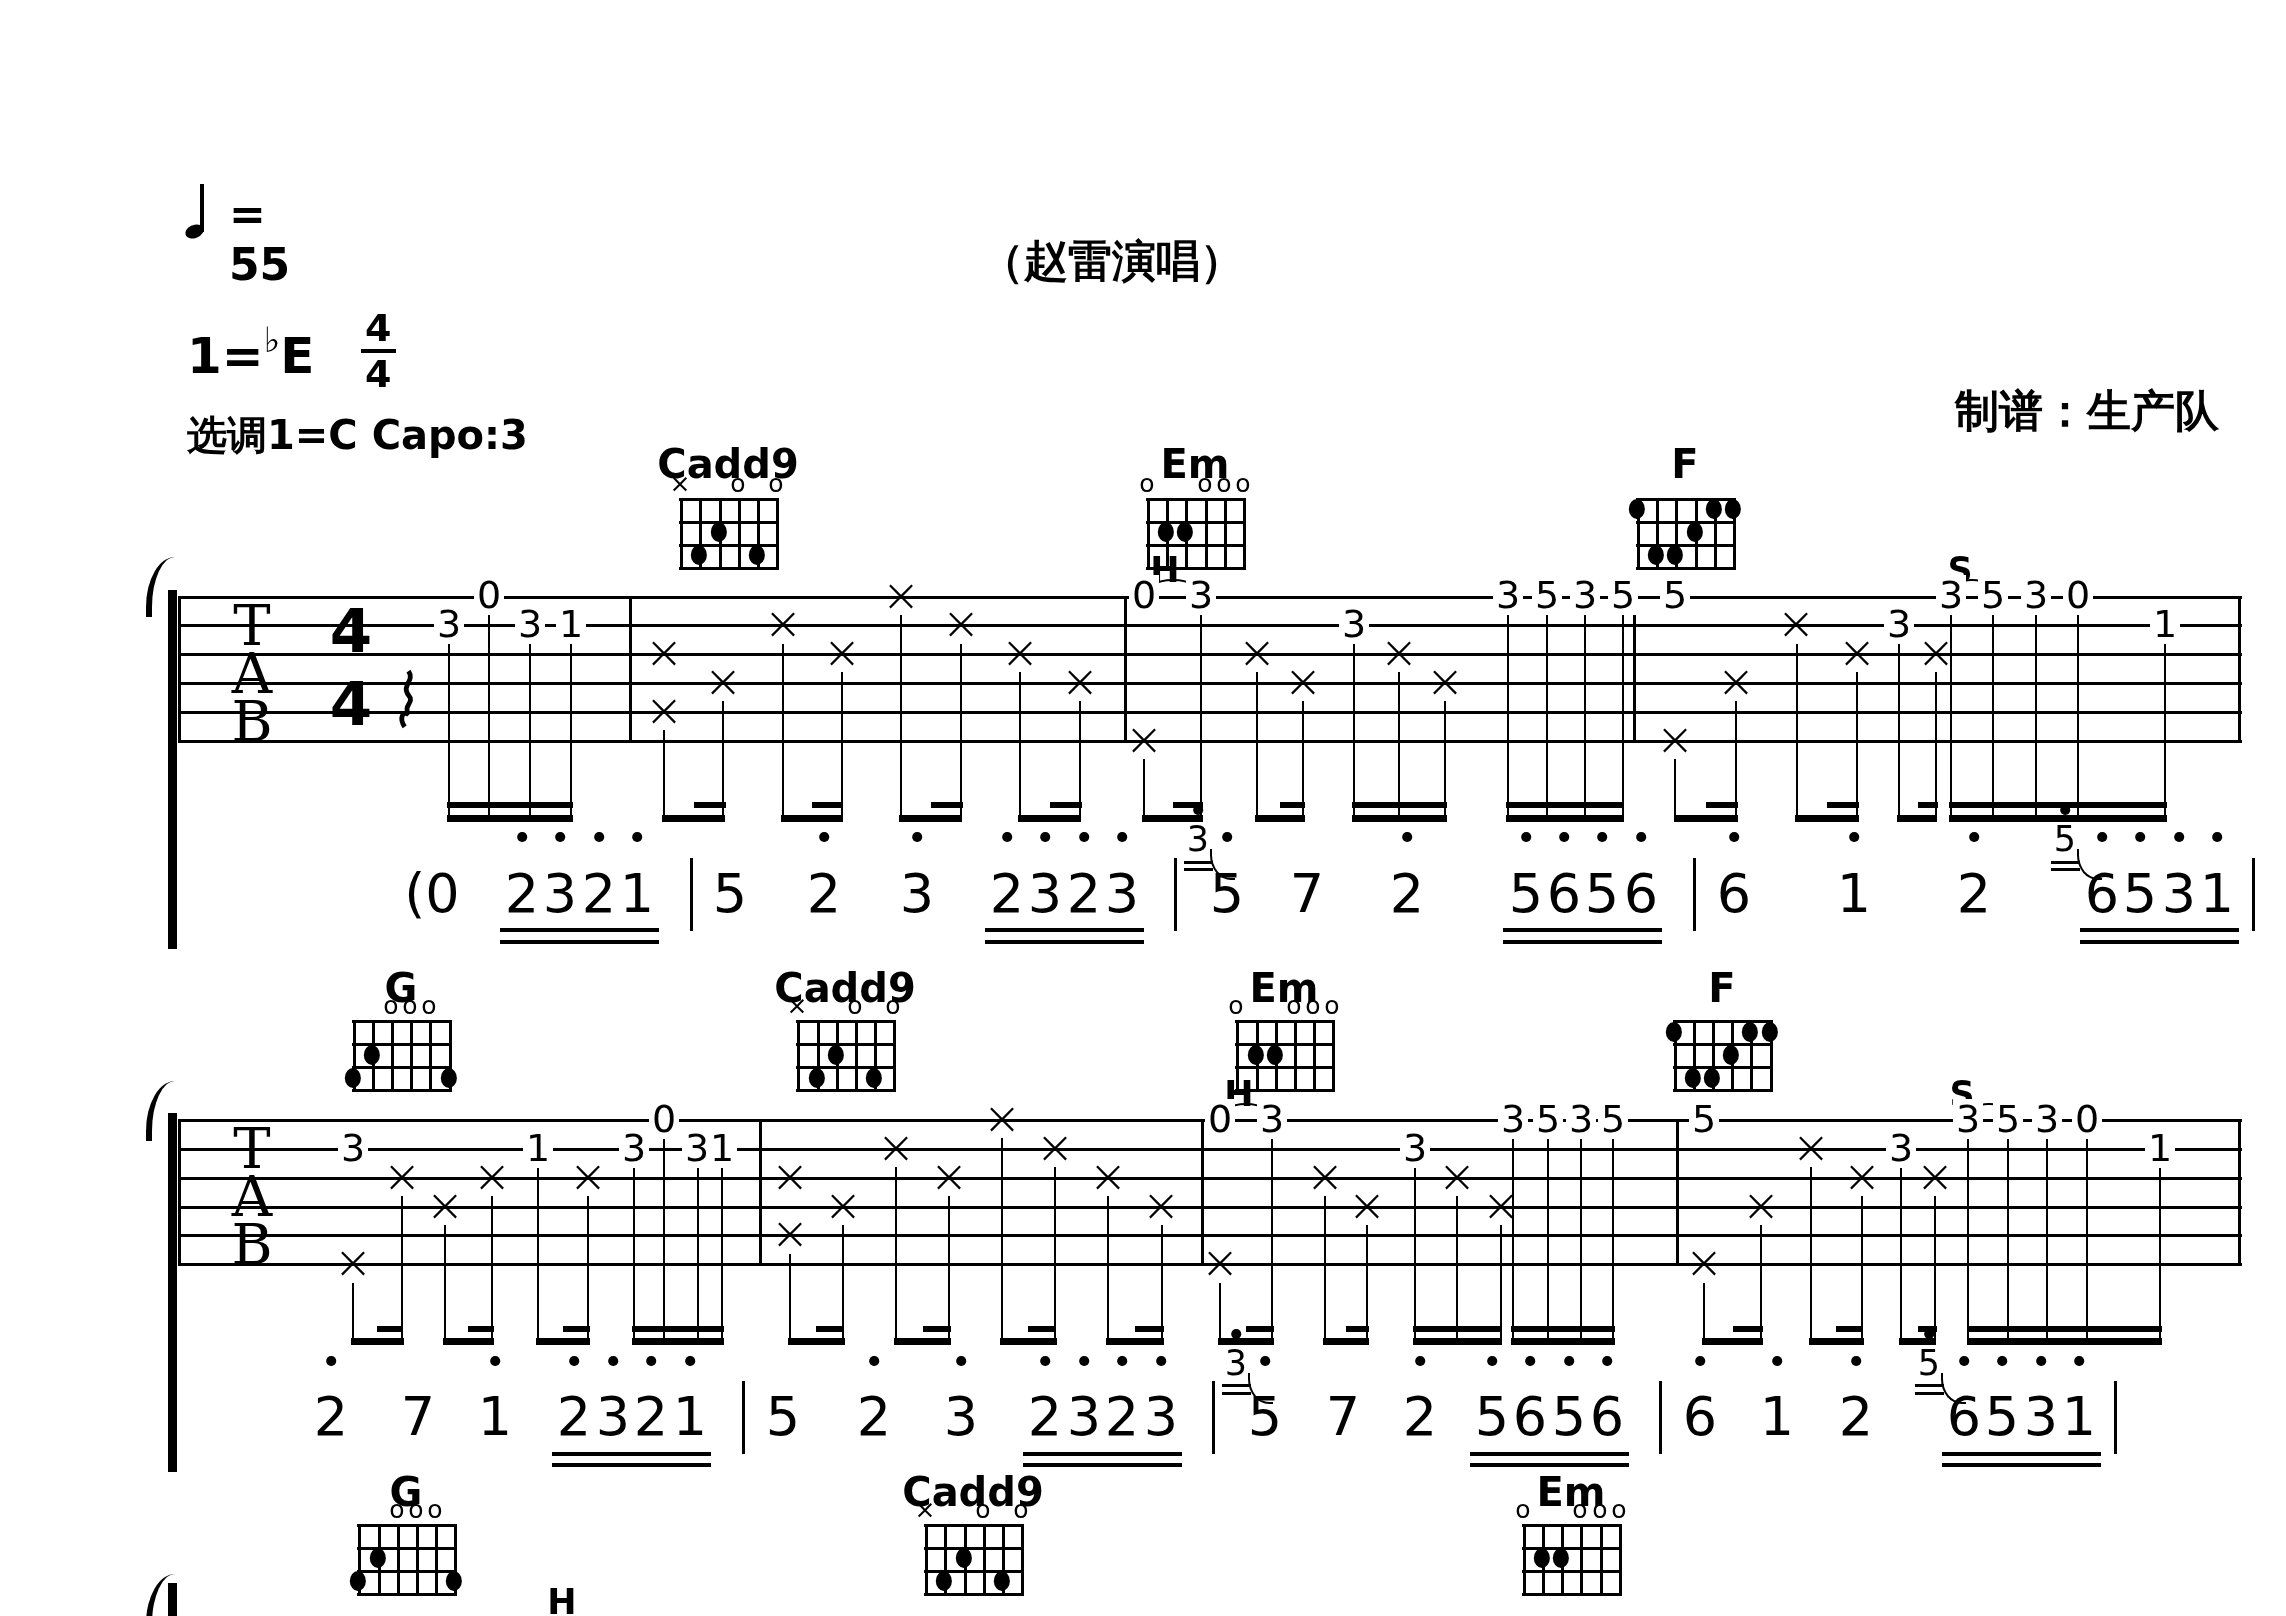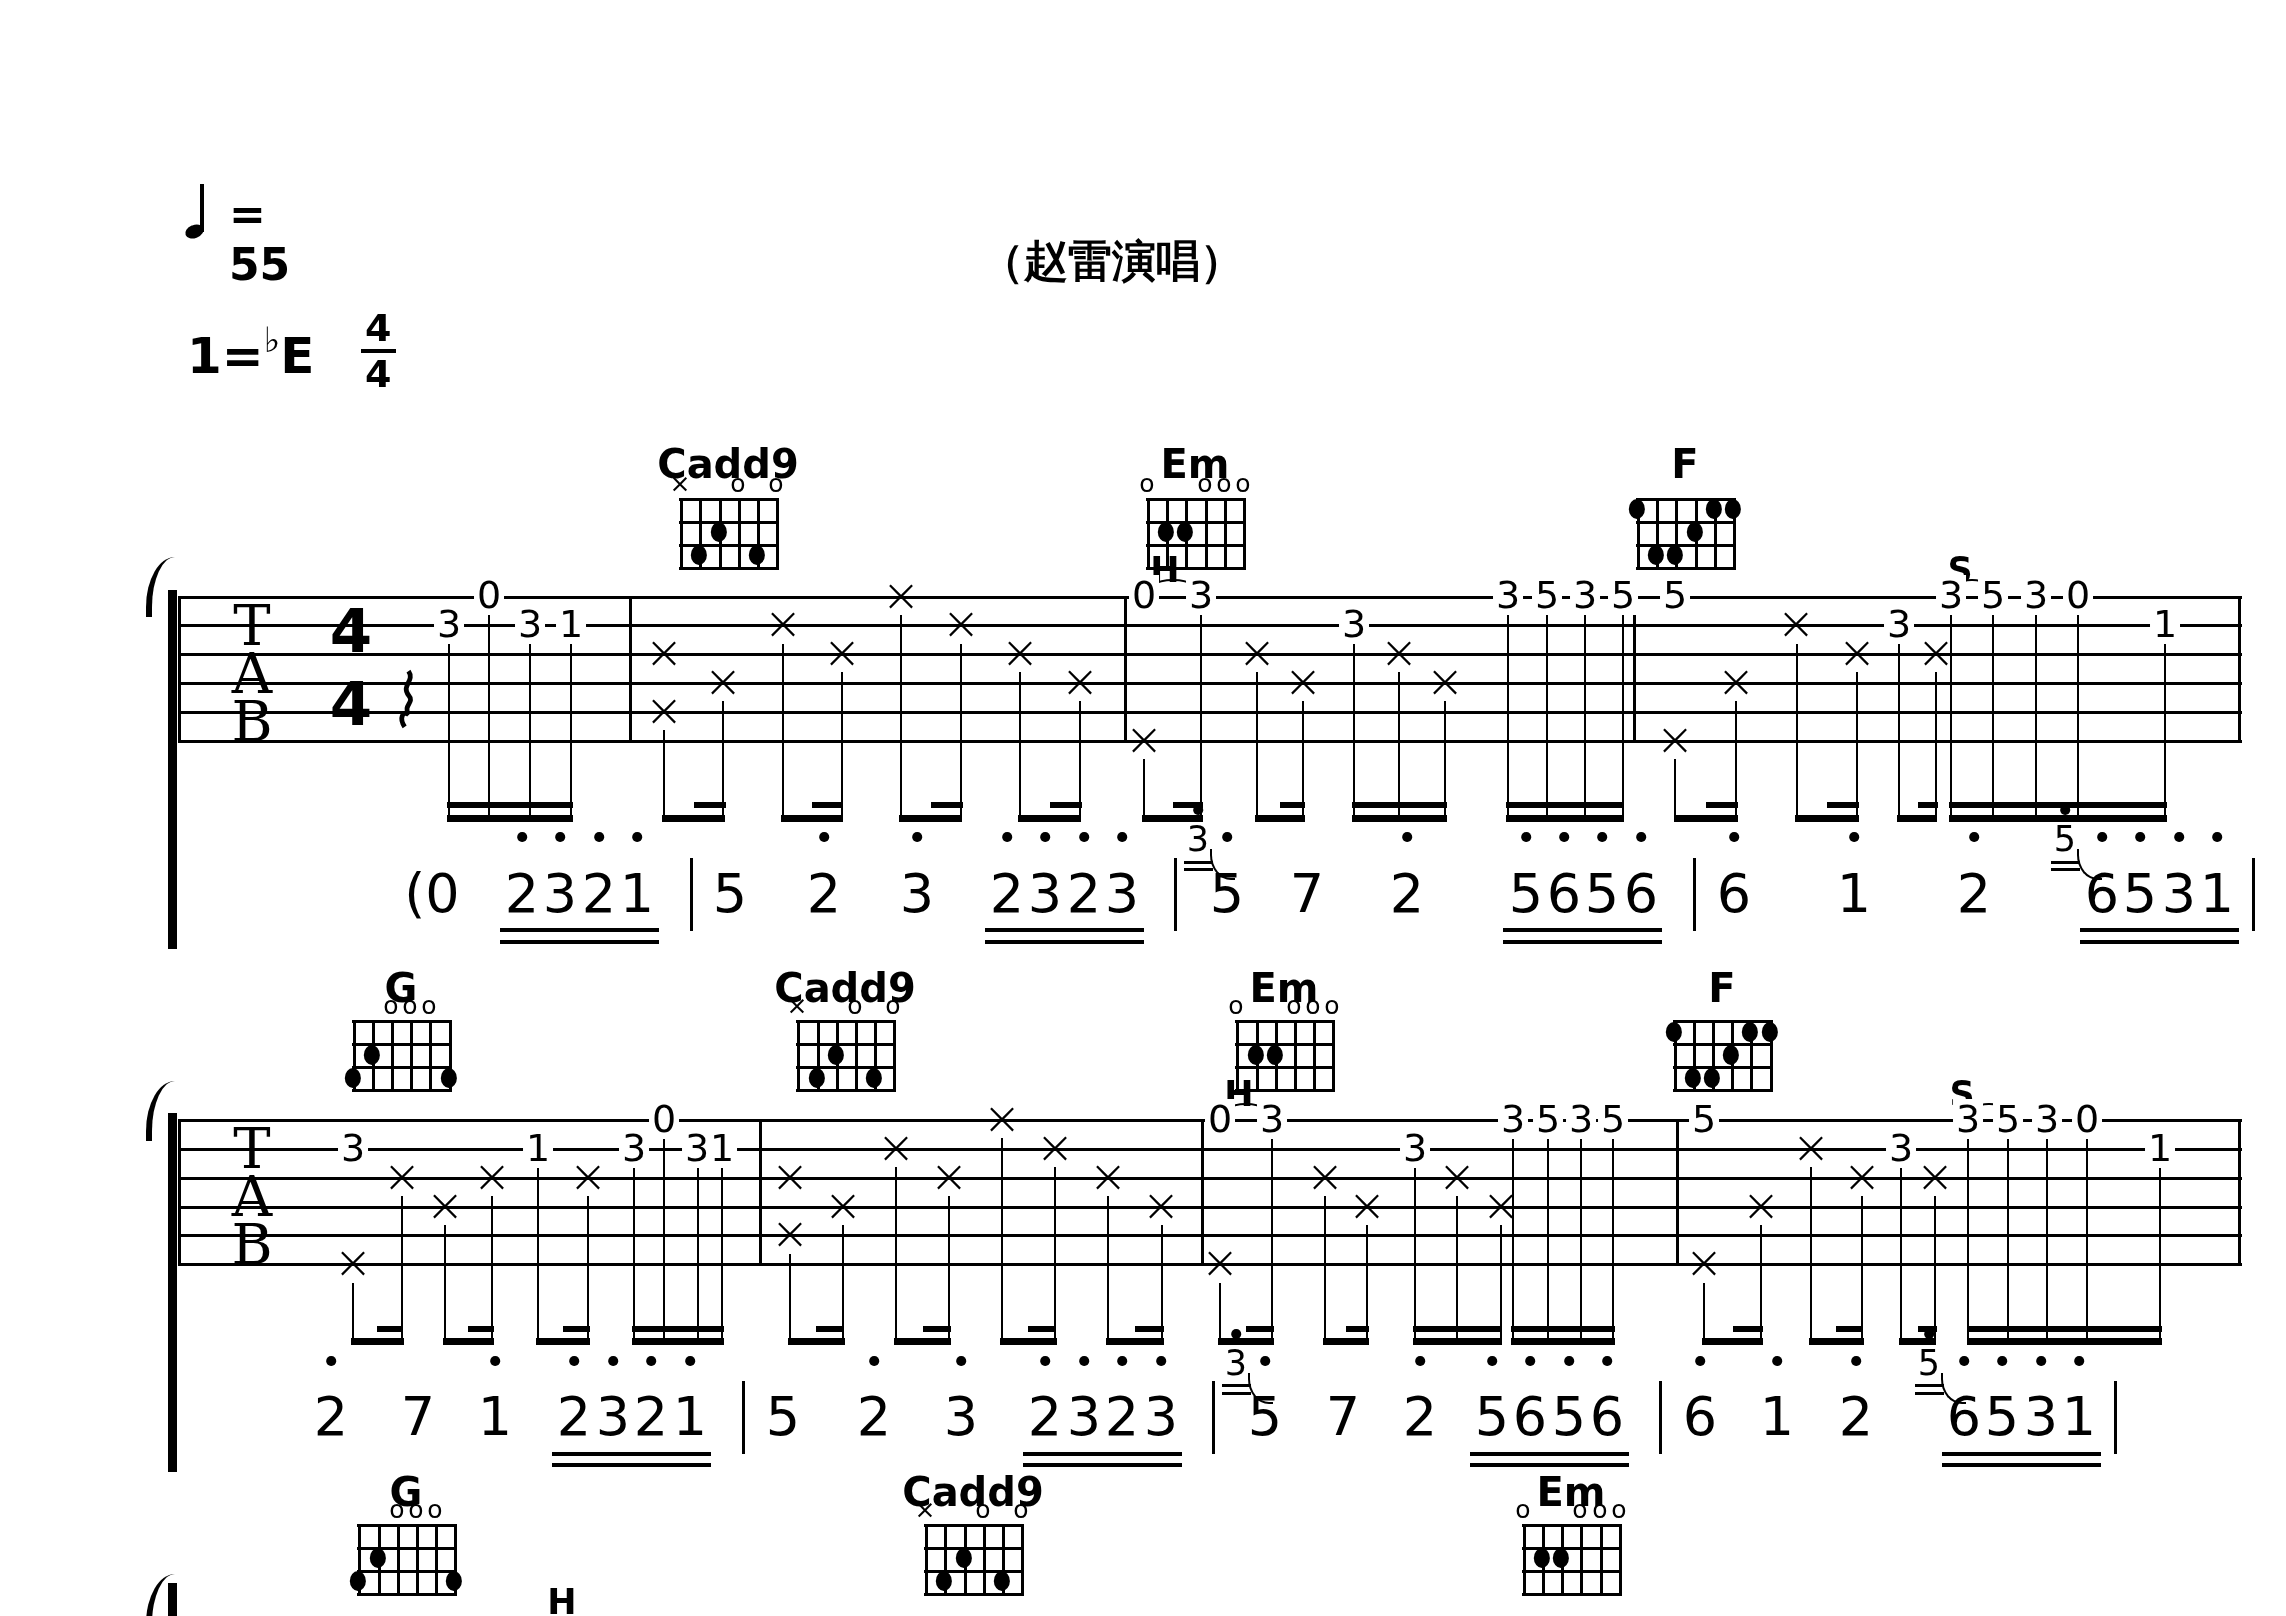--- a/index.html
+++ b/index.html
@@ -55,21 +55,23 @@
     <span style="position:absolute;left:46px;top:0">= 55</span>
   </div>
 
   <div class="subtitle" style="left:1112px;top:232px">（赵雷演唱）</div>
 
   <div class="keyline" style="left:187px;top:309px">
     <span>1=</span><span class="flat">♭</span><span>E</span>
     <span class="frac"><b>4</b><i></i><b>4</b></span>
   </div>
 
-
+  <div class="altkey" style="left:187px;top:408px">选调1=C  Capo:3</div>
+
+  <div class="credit" style="left:1955px;top:382px">制谱：生产队</div>
 
   <div id="music">
       <div class="chl" style="left: 728px; top: 444px;">Cadd9</div>
       <div class="chm" style="left: 680px; top: 471px;">×</div>
       <div class="chm" style="left: 738px; top: 471px;">o</div>
       <div class="chm" style="left: 776px; top: 471px;">o</div>
       <div class="hline" style="left: 679px; top: 498px; width: 99px;"></div>
       <div class="hline" style="left: 679px; top: 521px; width: 99px;"></div>
       <div class="hline" style="left: 679px; top: 544px; width: 99px;"></div>
       <div class="hline" style="left: 679px; top: 567px; width: 99px;"></div>

